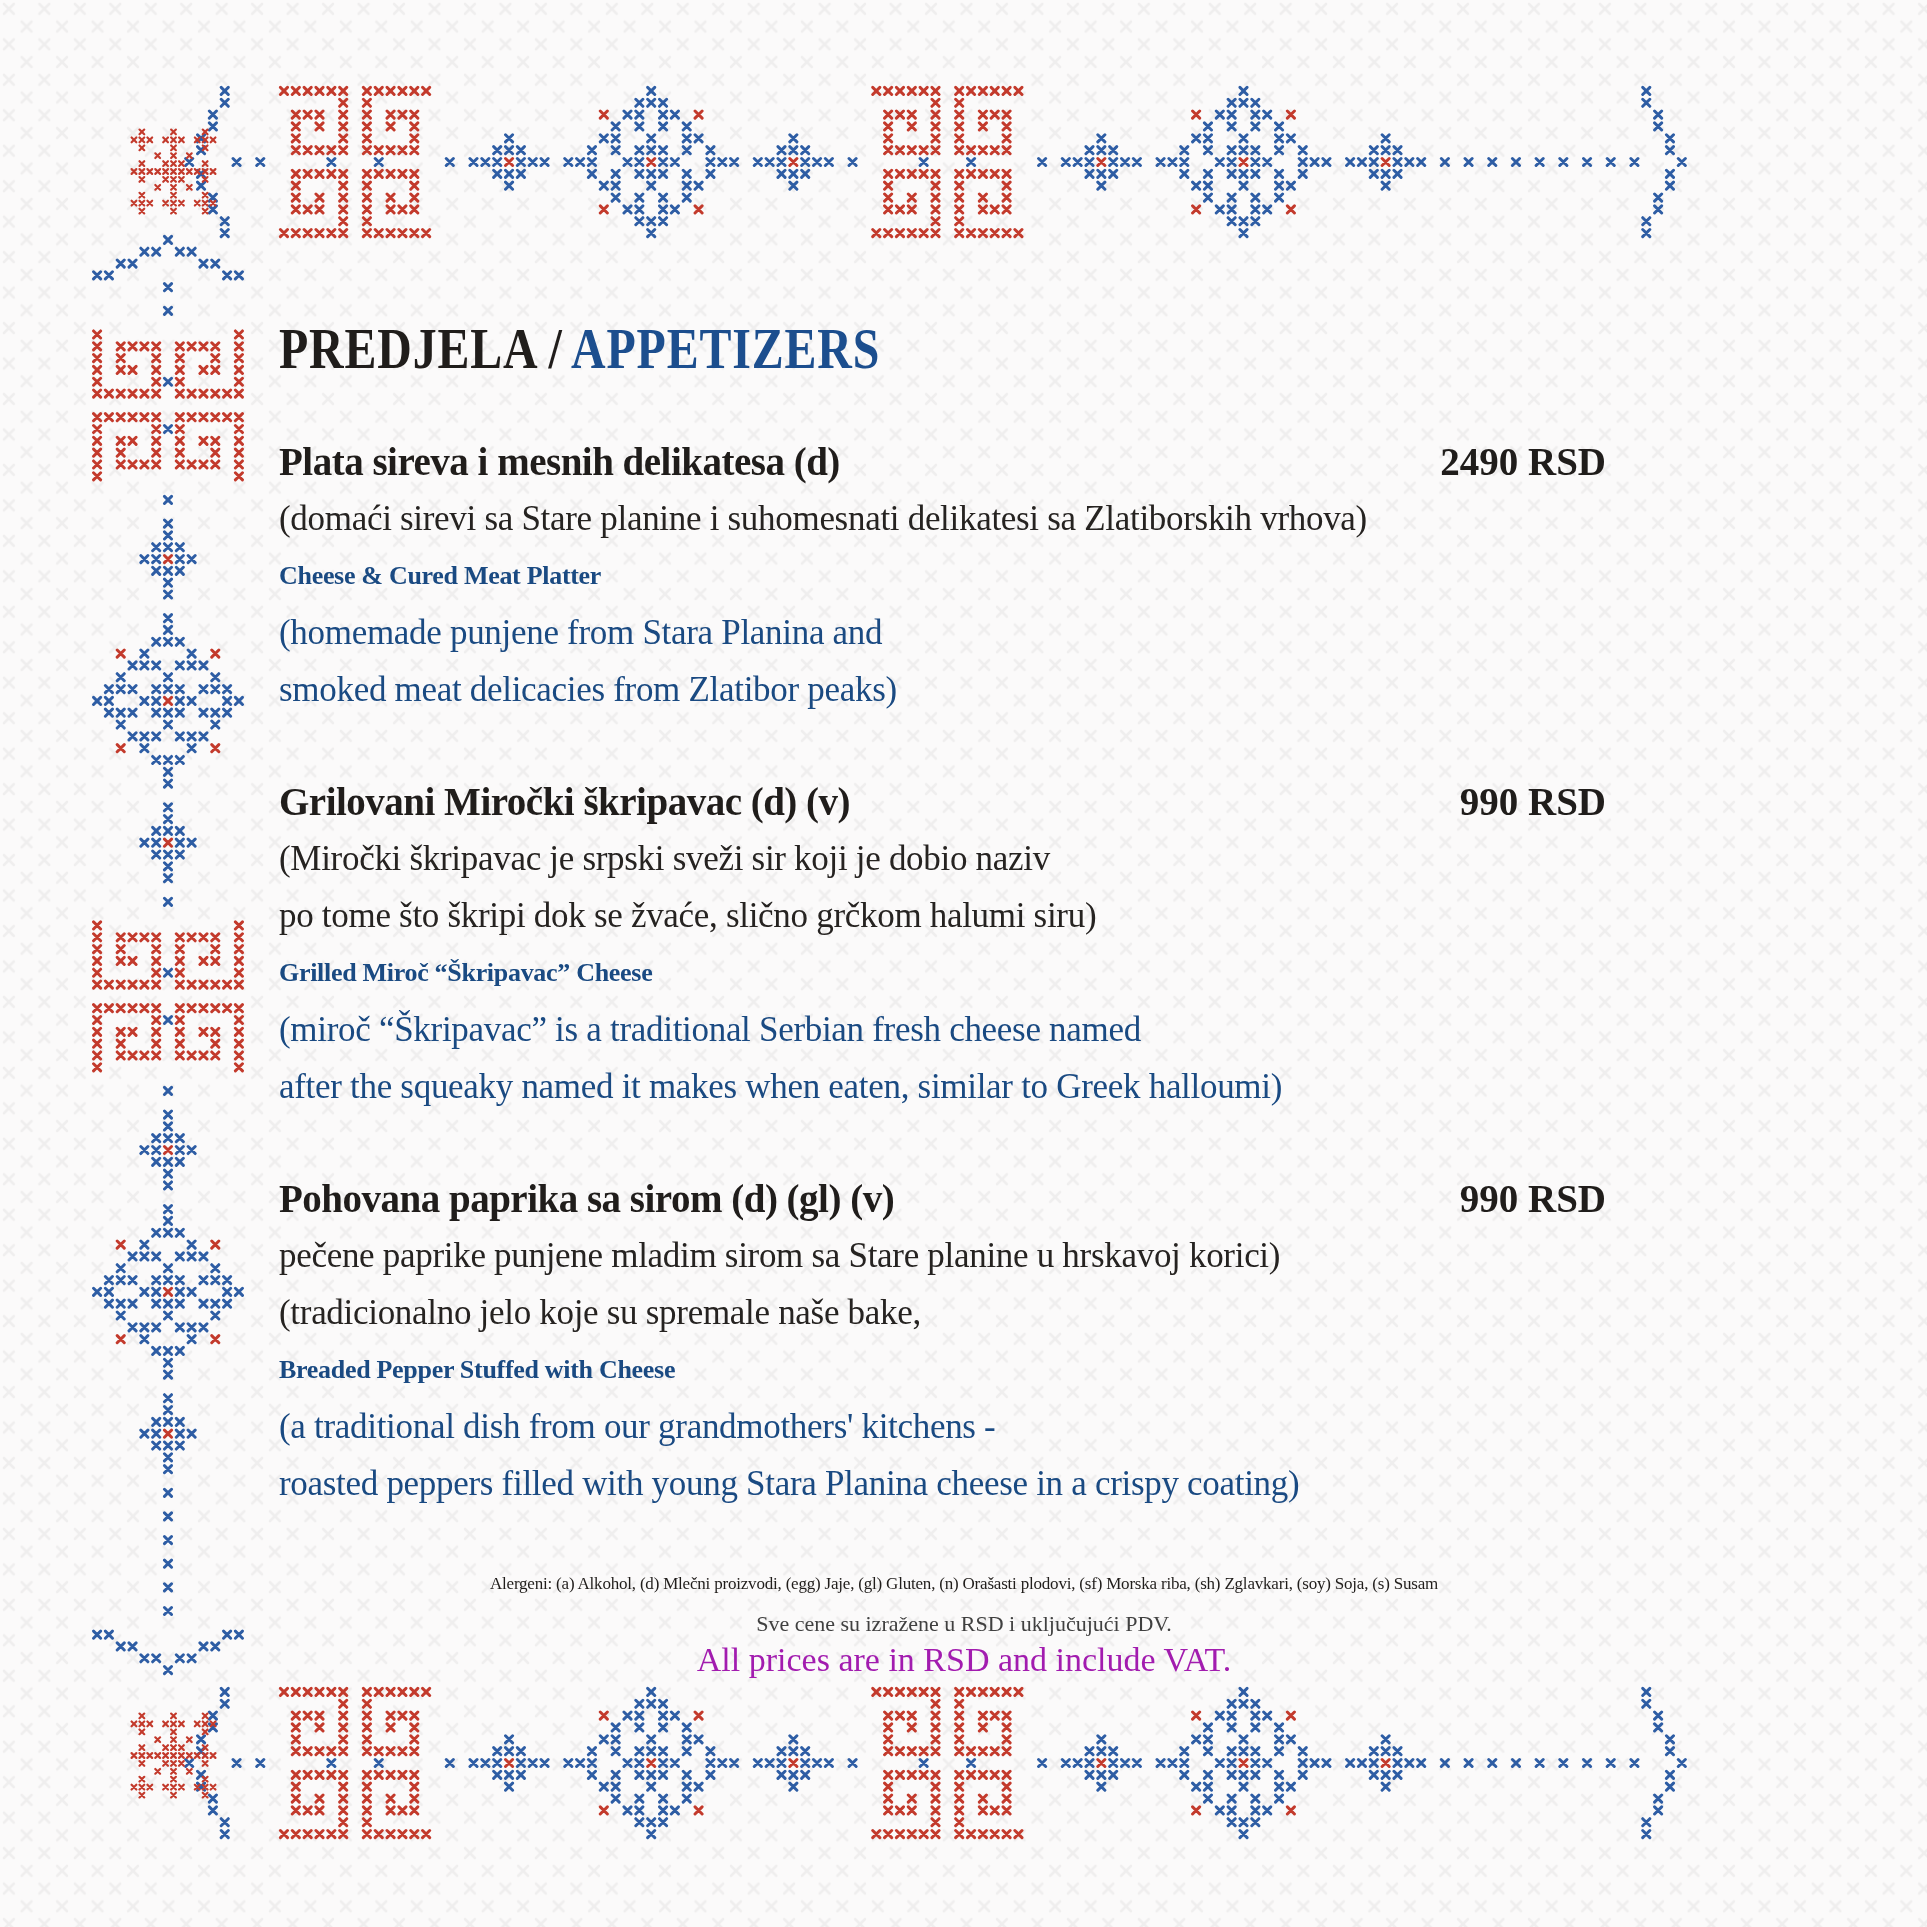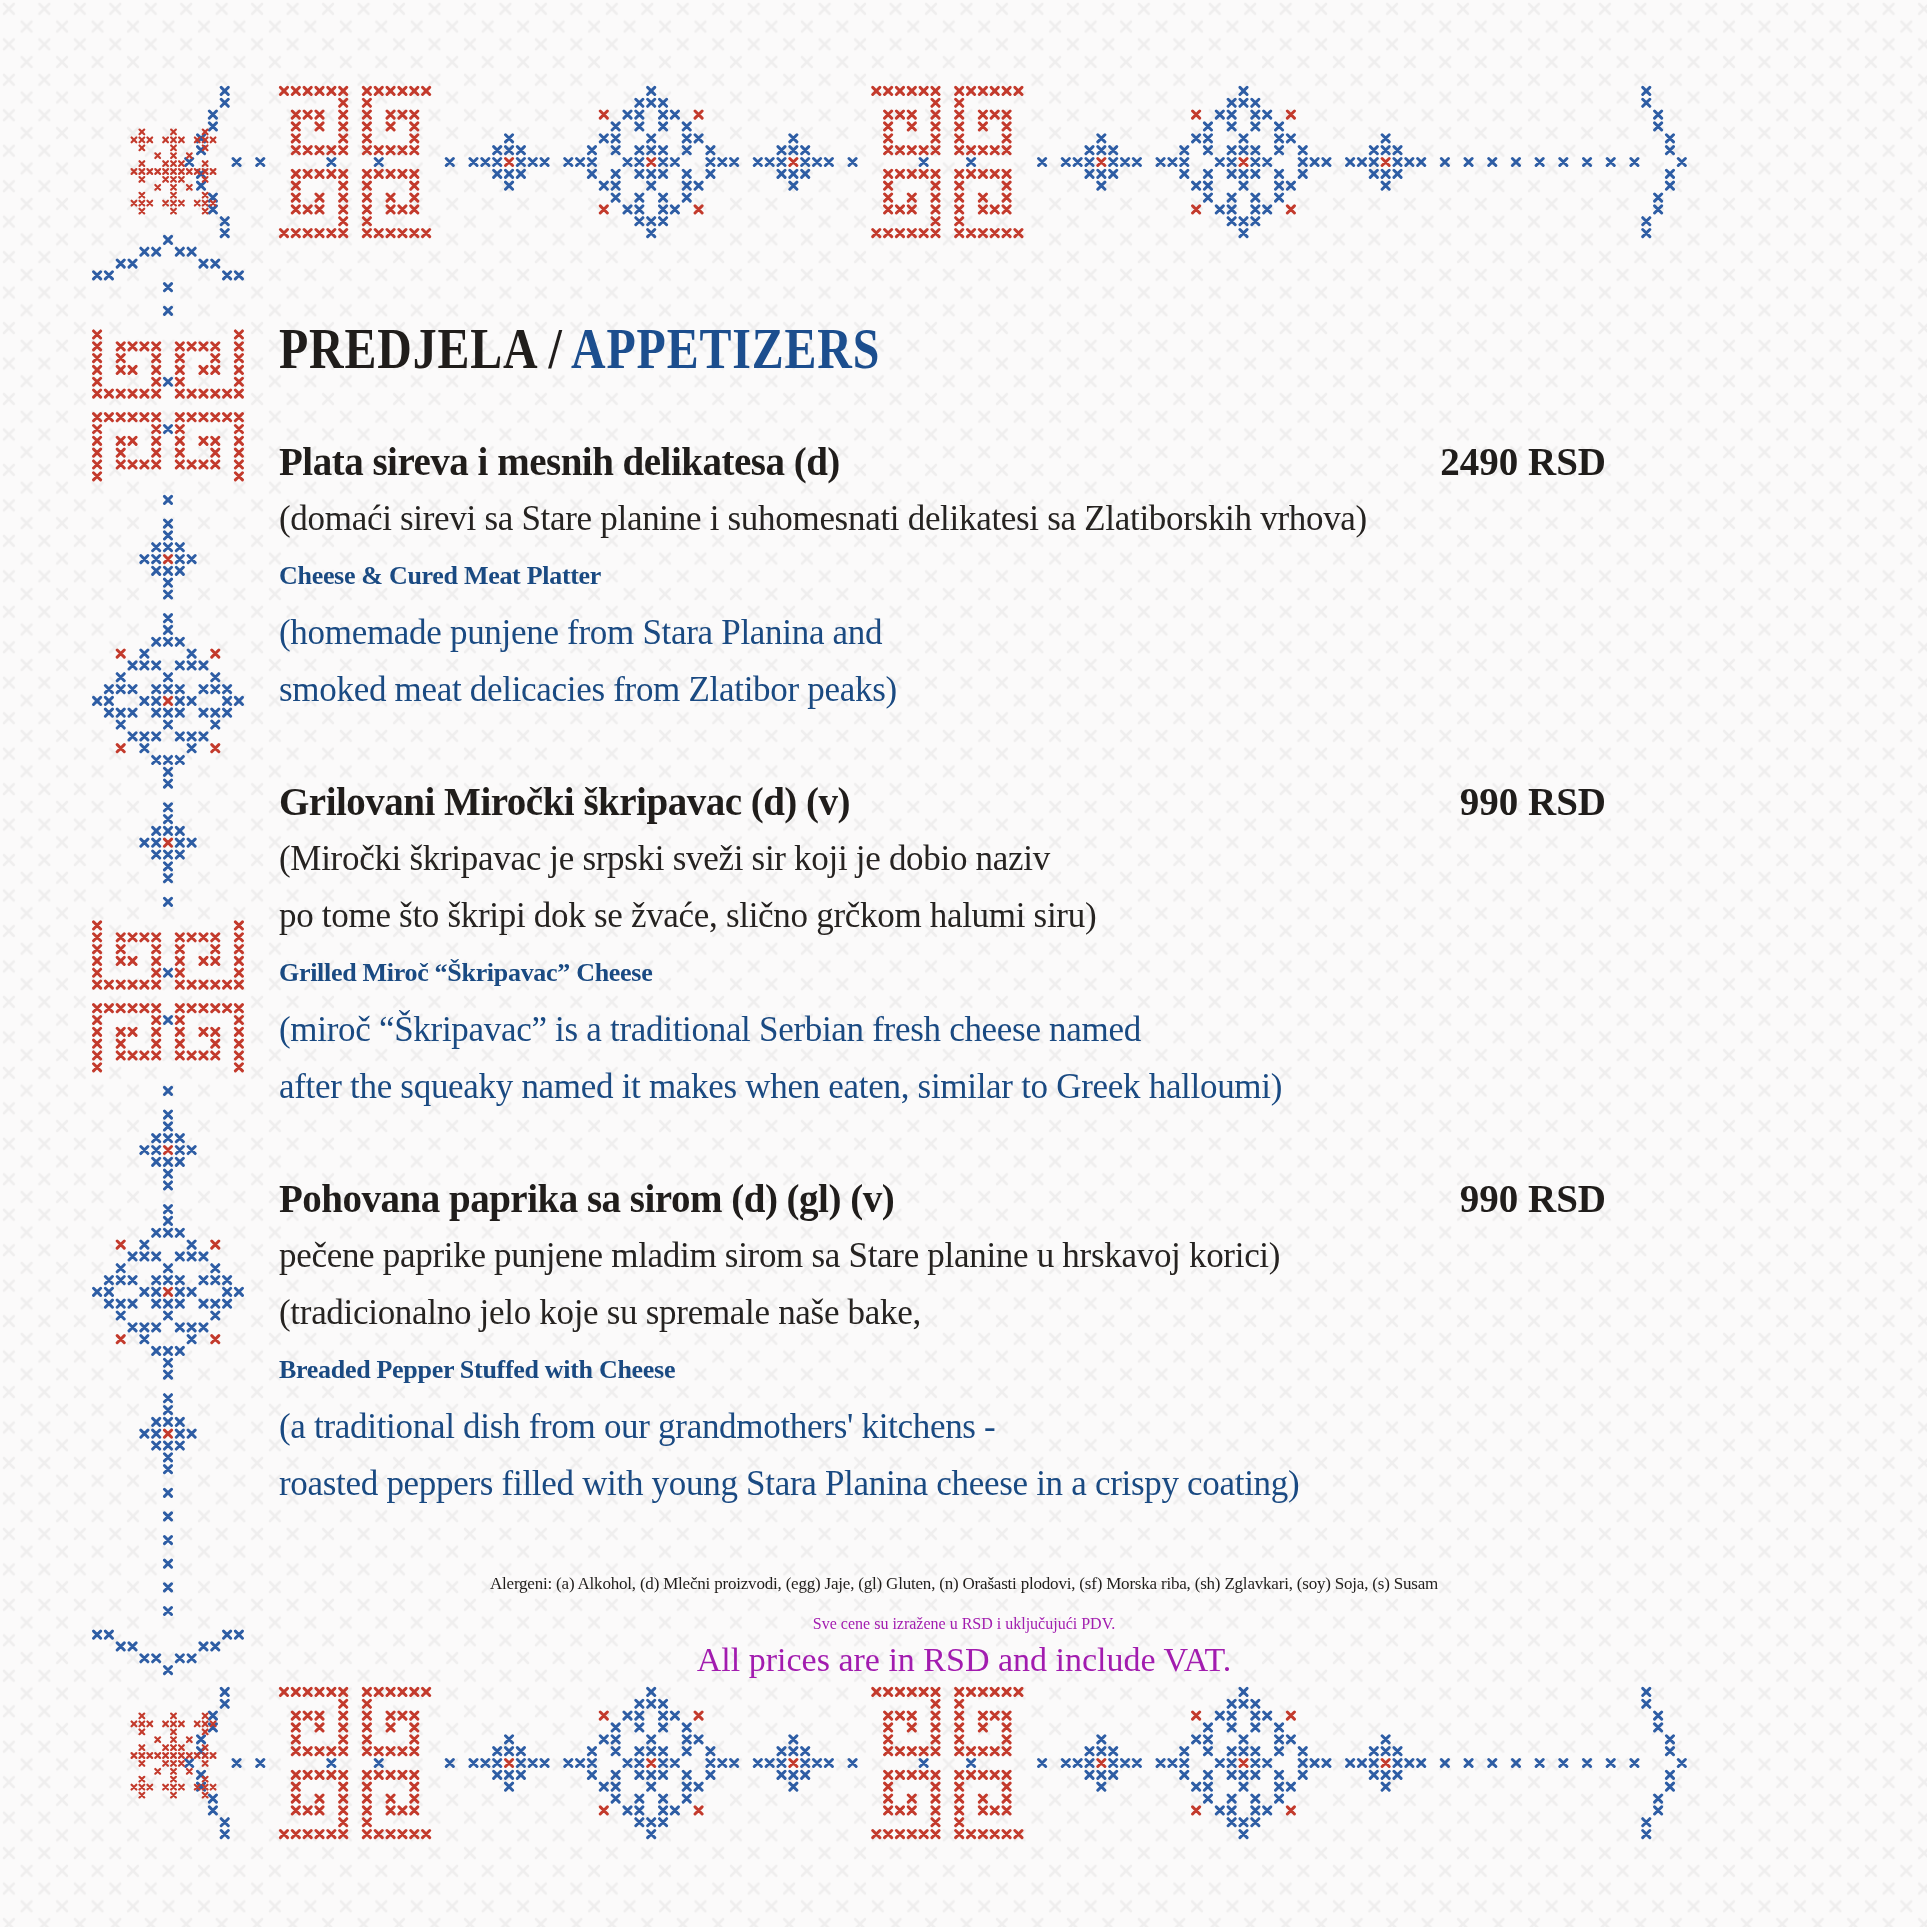--- a/index.html
+++ b/index.html
@@ -29,21 +29,21 @@
   .item{margin-bottom:55px;}
   .row{display:flex;justify-content:space-between;align-items:baseline;line-height:57px;}
   .name{font-size:39px;font-weight:bold;letter-spacing:-0.5px;}
   .price{font-size:39px;font-weight:bold;letter-spacing:0;}
   .desc{font-size:35px;line-height:57px;letter-spacing:-0.3px;color:#262321;}
   .en-name{font-size:26px;line-height:57px;font-weight:bold;color:#1a4a82;letter-spacing:-0.3px;}
   .desc.en{color:#1a4a82;}
 
   .footer{position:absolute;left:118px;right:118px;top:1562px;text-align:center;z-index:2;}
   .allergens{font-size:17px;line-height:43px;color:#201d1b;letter-spacing:-0.2px;}
-  .note-sr{font-size:16px;line-height:37px;color:#a21caf;}
+  .note-sr{font-size:22px;line-height:37px;color:#404040;}
   .note-en{font-size:34px;line-height:35px;color:#a21caf;}
 </style>
 </head>
 <body>
 
 <svg class="bg" width="1928" height="1928" viewBox="0 0 1957 1957">
   <defs>
     <pattern id="bgx" width="36" height="36" patternUnits="userSpaceOnUse">
       <path d="M4 4L14 14M14 4L4 14M22 22L32 32M32 22L22 32" stroke="#efeeee" stroke-width="2.6" stroke-linecap="round" fill="none"></path>
     </pattern>

